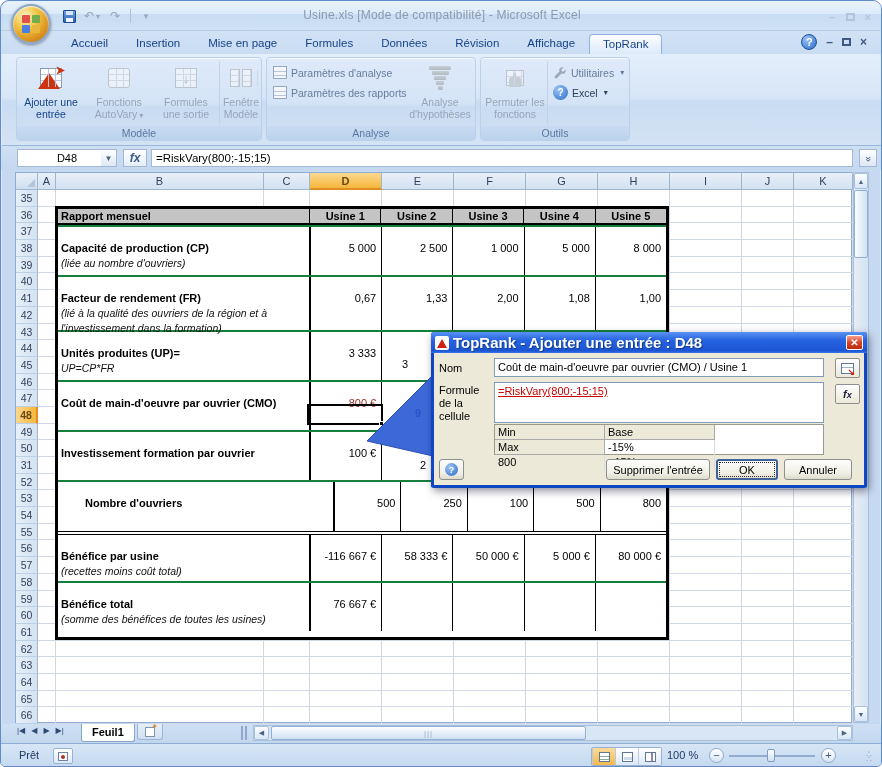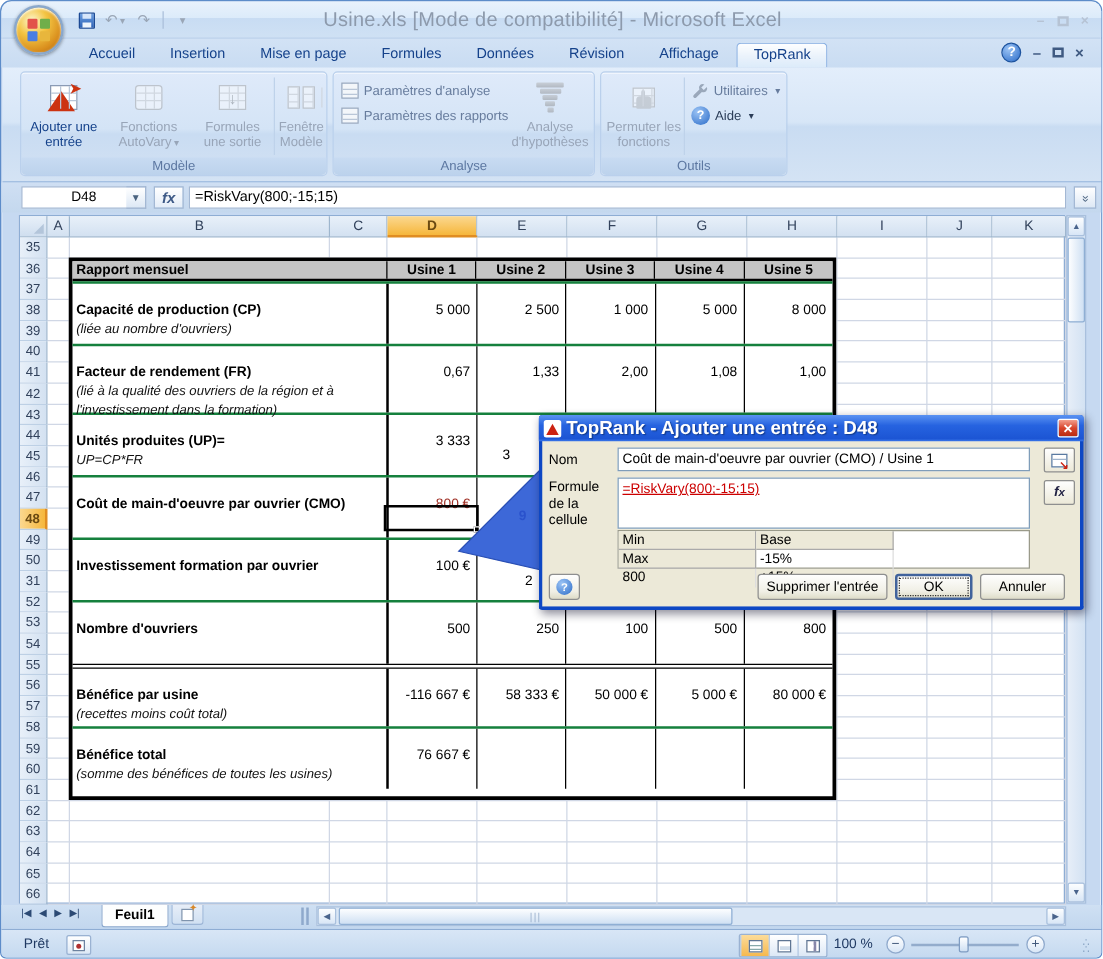--- a/index.html
+++ b/index.html
@@ -17,21 +17,21 @@
               background:radial-gradient(circle at 35% 30%,#fdf7d0 0%,#f3c442 35%,#d98e1d 70%,#9c5e10 100%);
               border:2px solid #8aa8cc;box-shadow:0 1px 3px rgba(0,0,0,.4),inset 0 1px 2px #fff;cursor:pointer;}
   .o-logo{position:absolute;left:9px;top:9px;width:18px;height:18px;}
   .o-sq{position:absolute;width:8px;height:8px;border-radius:1px;}
   #qat{position:absolute;left:58px;top:5px;height:20px;display:flex;align-items:center;gap:3px;}
   .qat-btn{width:20px;height:18px;display:flex;align-items:center;justify-content:center;border-radius:3px;font-size:12px;color:#9aa6b6;}
   .floppy{width:13px;height:13px;background:linear-gradient(180deg,#6d9fe0,#2d62b8);border:1px solid #1d4a94;position:relative;border-radius:1px;}
   .floppy:before{content:"";position:absolute;left:2px;top:0;width:7px;height:4px;background:#d7e6fa;}
   .floppy:after{content:"";position:absolute;left:2px;bottom:0;width:7px;height:4px;background:#eef4fc;}
   .qat-sep{width:1px;height:14px;background:#aabfda;margin:0 2px;}
-  #title-text{position:absolute;left:0;top:7px;width:882px;text-align:center;font-size:16px;color:#8d9aac;letter-spacing:.2px;}
+  #title-text{position:absolute;left:0;top:7px;width:882px;text-align:center;font-size:12px;color:#8d9aac;letter-spacing:.2px;}
   #tb-controls{position:absolute;right:12px;top:10px;display:flex;gap:10px;color:#b6c3d4;font-size:11px;font-weight:700;}
   #tb-controls span{cursor:pointer;}
   .tb-restore{display:inline-block;width:9px;height:8px;border:2px solid #b6c3d4;margin-top:2px;}
 
   
   #tabrow{position:absolute;left:0;top:30px;width:882px;height:23px;
           background:linear-gradient(180deg,#d2e2f5,#c9dcf2);}
   #tabs{position:absolute;left:56px;top:0;height:23px;display:flex;align-items:flex-end;}
   .tab{padding:3px 13px 4px;font-size:11.5px;color:#15428b;cursor:pointer;border-radius:4px 4px 0 0;border:1px solid transparent;}
   .tab.active{background:linear-gradient(180deg,#fdfeff,#e8f1fb 60%,#dcebfa);border:1px solid #8db2e3;border-bottom:none;color:#15428b;font-weight:400;margin-top:41px;}
@@ -336,21 +336,21 @@
       <div class="vsep" style="left:66px;"></div>
       <div class="smallbtn" style="left:72px;top:6px;">
         <svg width="14" height="14" viewBox="0 0 14 14">
             <path d="M10.5 1.5 8 4l2 2 2.5-2.5a3 3 0 0 1-4 4L4 12a1.4 1.4 0 0 1-2-2l4.5-4.5a3 3 0 0 1 4-4z" fill="#9aa8bb"></path>
           </svg>
         <span>Utilitaires</span>
           <span class="dd">▾</span>
       </div>
       <div class="smallbtn" style="left:72px;top:26px;color:#2b3d58;">
         <span class="qmark">?</span>
-        <span>Aide</span>
+        <span>Excel</span>
           <span class="dd">▾</span>
       </div>
       <div class="rgroup-label">Outils</div>
     </div>
   </div>
 
   <div id="fbar">
     <div id="name-box">D48</div>
     <div id="nb-dd">
         <span>▼</span>
@@ -515,21 +515,21 @@
       <div class="t-row t-sec" style="height: 50.0625px;">
         <div class="t-label">
           <div class="t-lab-b">Investissement formation par ouvrier</div>
         </div>
         <div class="t-val"><span>100 €</span></div>
         <div class="t-val"><span></span></div>
         <div class="t-val"><span></span></div>
         <div class="t-val"><span></span></div>
         <div class="t-val"><span></span></div>
       </div>
-      <div class="t-row t-sec" style="height: 50.0625px;">
+      <div class="t-row t-sec" style="height: 50.0625px; padding-left: 24px;">
         <div class="t-label">
           <div class="t-lab-b">Nombre d'ouvriers</div>
         </div>
         <div class="t-val"><span>500</span></div>
         <div class="t-val"><span>250</span></div>
         <div class="t-val"><span>100</span></div>
         <div class="t-val"><span>500</span></div>
         <div class="t-val"><span>800</span></div>
       </div>
       <div class="t-row t-sec thick" style="height: 50.0625px;">

